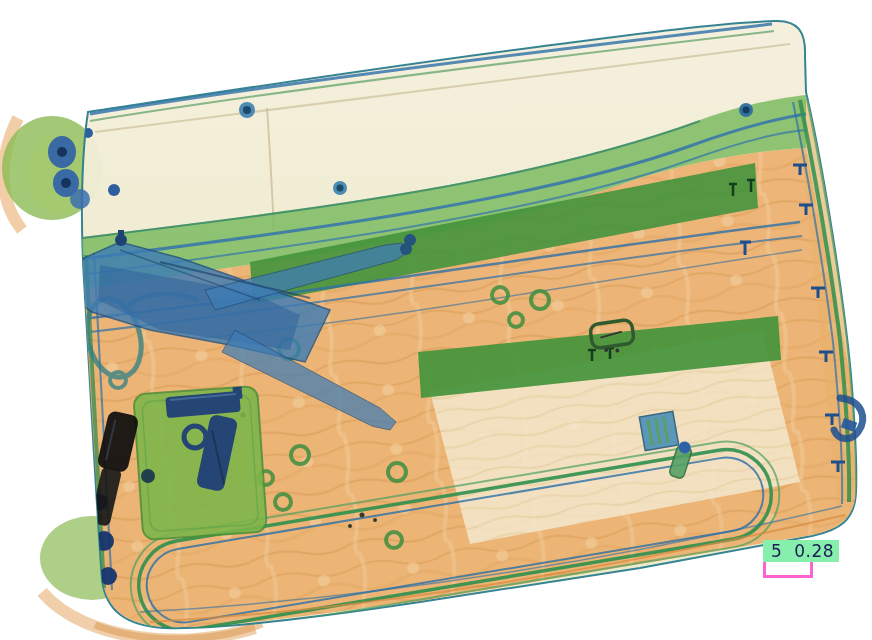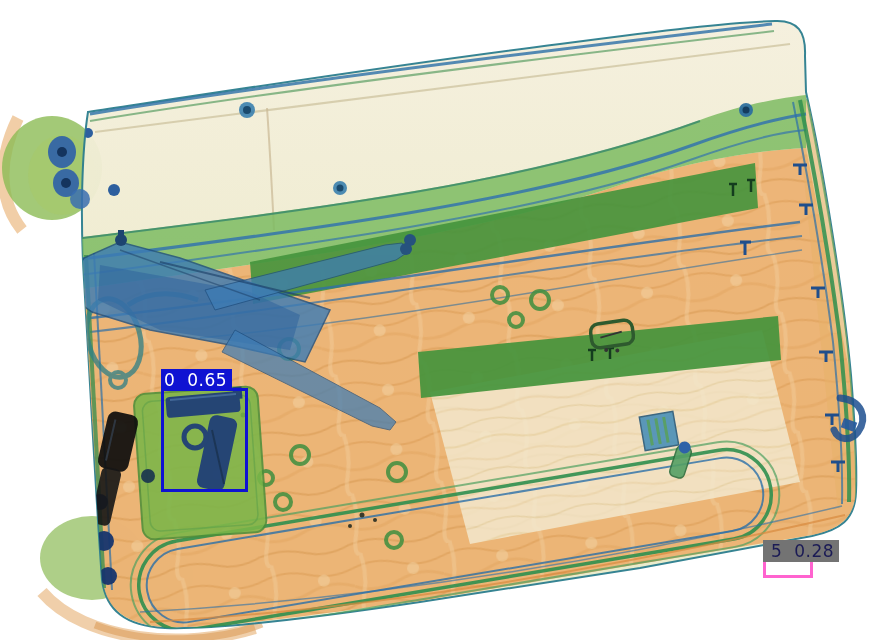--- a/index.html
+++ b/index.html
@@ -238,20 +238,17 @@
 
   <g>
     <ellipse cx="62" cy="152" rx="14" ry="16" fill="#2d5fa8" opacity=".9"></ellipse>
     <ellipse cx="66" cy="183" rx="13" ry="14" fill="#2d5fa8" opacity=".9"></ellipse>
     <ellipse cx="80" cy="199" rx="10" ry="10" fill="#3a6fb0" opacity=".85"></ellipse>
     <circle cx="62" cy="152" r="5" fill="#14345e"></circle>
     <circle cx="66" cy="183" r="5" fill="#14345e"></circle>
   </g>
 </svg>
 
-<div class="det" id="det0" style="left: 161px; top: 388px; width: 87px; height: 104px; border-color: rgb(15, 18, 210);">
-  <span class="det-label" style="background: rgb(15, 18, 210); color: rgb(255, 255, 255);">0 0.65</span>
+<div class="det" id="det1" style="left: 763px; top: 559px; width: 50px; height: 19px; border-color: rgb(255, 99, 207);">
+  <span class="det-label" style="background: #86efac; color: rgb(27, 27, 85); padding-left: 8px;">5 0.28</span>
 </div>
-<div class="det" id="det1" style="left: 763px; top: 559px; width: 50px; height: 19px; border-color: rgb(255, 99, 207);">
-  <span class="det-label" style="background: #737373; color: rgb(27, 27, 85); padding-left: 8px;">5 0.28</span>
+
 </div>
 
-</div>
-
 </body></html>

